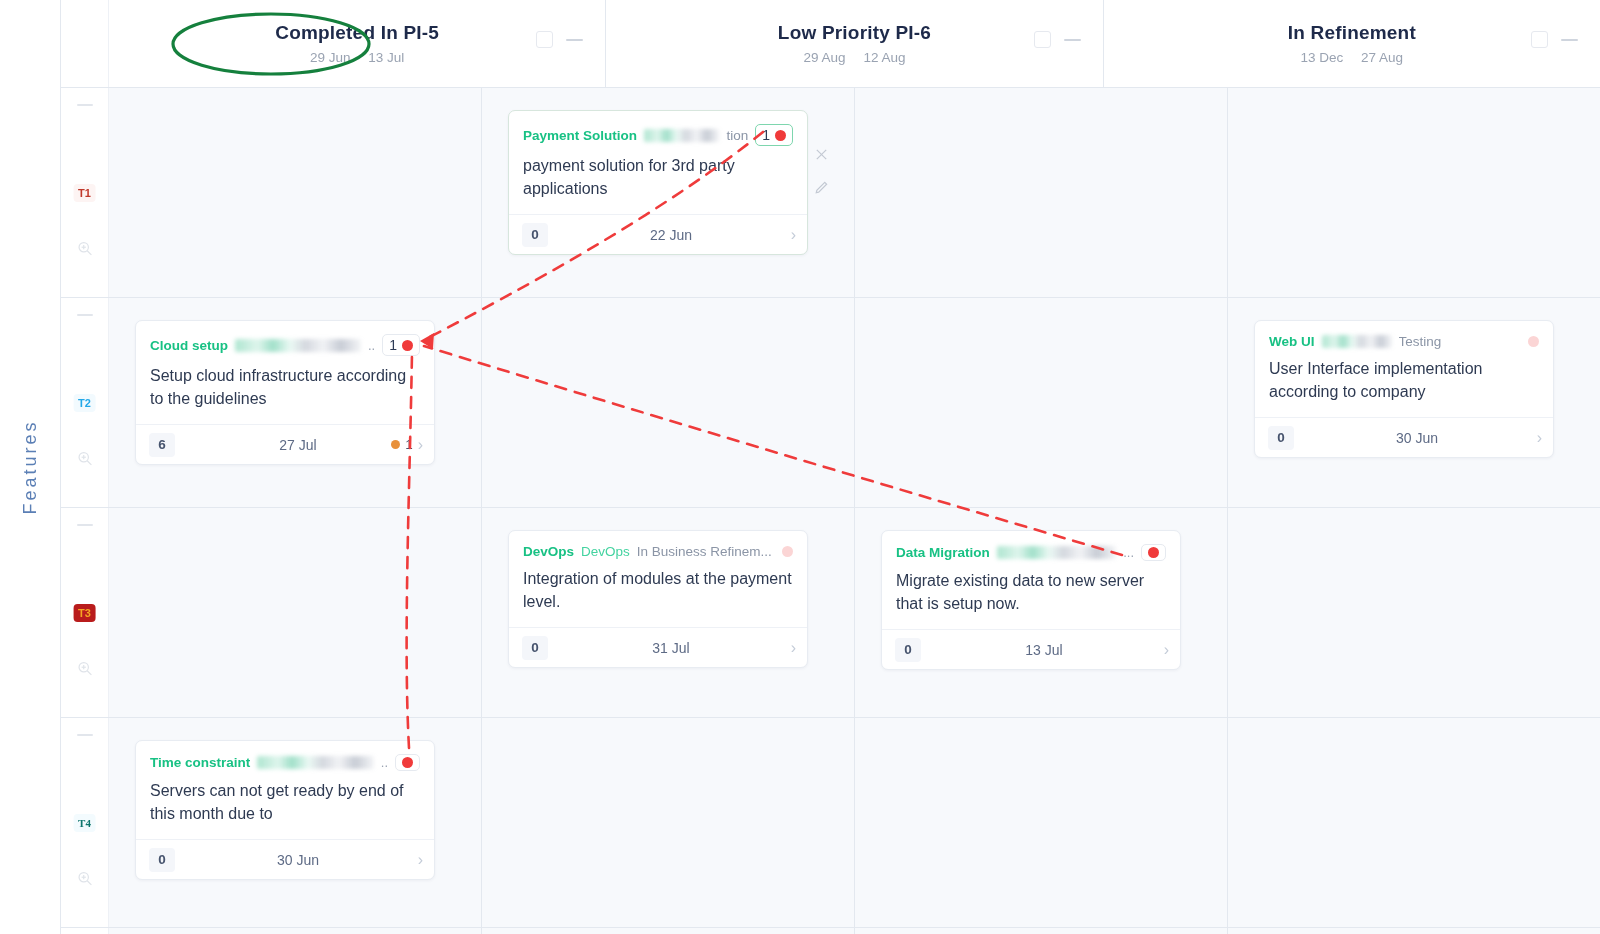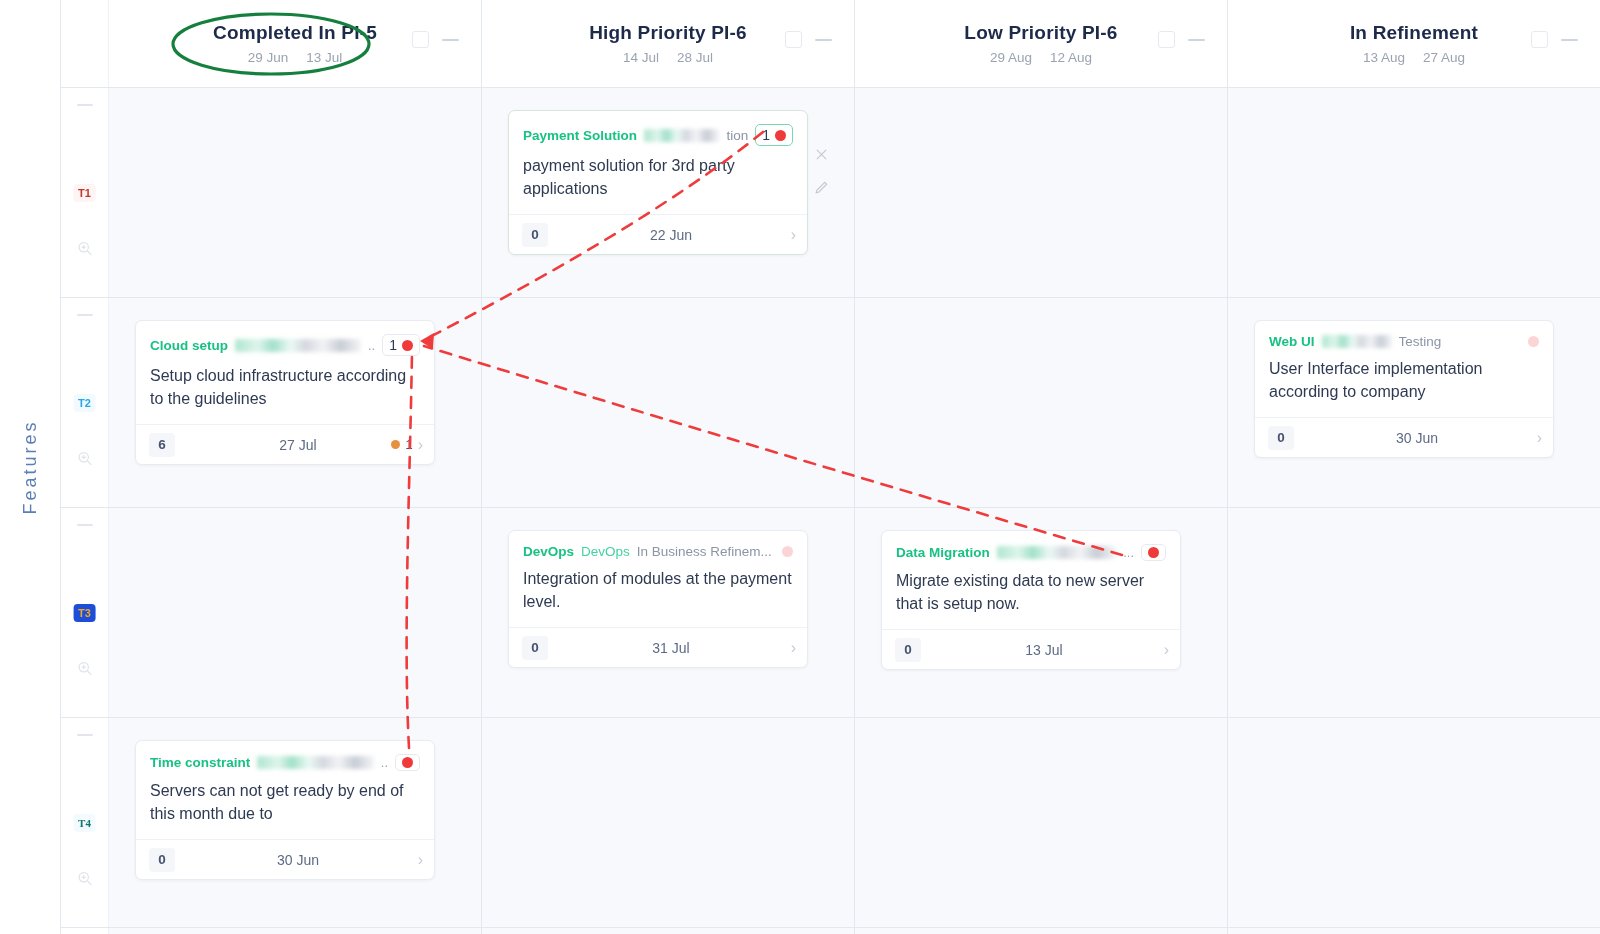--- a/index.html
+++ b/index.html
@@ -271,48 +271,37 @@
         <div class="ch-dates">
           <span>29 Jun</span>
           <span>13 Jul</span>
         </div>
         <div class="ch-ctrls">
           <span class="cb"></span>
           <span class="dashbtn"></span>
         </div>
       </div>
 
-      <div class="col-head">
-        <div class="ch-title">High Priority PI-6</div>
-        <div class="ch-dates">
-          <span>14 Jul</span>
-          <span>28 Jul</span>
-        </div>
-        <div class="ch-ctrls">
-          <span class="cb"></span>
-          <span class="dashbtn"></span>
-        </div>
-      </div>
 
       <div class="col-head">
         <div class="ch-title">Low Priority PI-6</div>
         <div class="ch-dates">
           <span>29 Aug</span>
           <span>12 Aug</span>
         </div>
         <div class="ch-ctrls">
           <span class="cb"></span>
           <span class="dashbtn"></span>
         </div>
       </div>
 
       <div class="col-head">
         <div class="ch-title">In Refinement</div>
         <div class="ch-dates">
-          <span>13 Aug</span>
+          <span>13 Dec</span>
           <span>27 Aug</span>
         </div>
         <div class="ch-ctrls">
           <span class="cb"></span>
           <span class="dashbtn"></span>
         </div>
       </div>
     </div>
 
     <div class="body-rows">
@@ -435,21 +424,21 @@
                 <span class="chev">›</span>
               </span>
             </div>
           </div>
         </div>
       </div>
 
       <div class="row r3">
         <div class="row-label">
           <span class="rl-dash"></span>
-          <span class="rl-tag" id="tag2" style="color: rgb(245, 166, 35); background: #1d4ed8;">T3</span>
+          <span class="rl-tag" id="tag2" style="color: rgb(245, 166, 35); background: #b91c1c;">T3</span>
           <span class="rl-zoom">
             <svg width="17" height="17" viewBox="0 0 20 20" fill="none" stroke="#b9c2cf" stroke-width="1.4">
               <circle cx="8.5" cy="8.5" r="5.5"></circle>
                 <line x1="12.6" y1="12.6" x2="17.5" y2="17.5"></line>
               <line x1="6" y1="8.5" x2="11" y2="8.5"></line>
                 <line x1="8.5" y1="6" x2="8.5" y2="11"></line>
             </svg>
           </span>
         </div>
 

